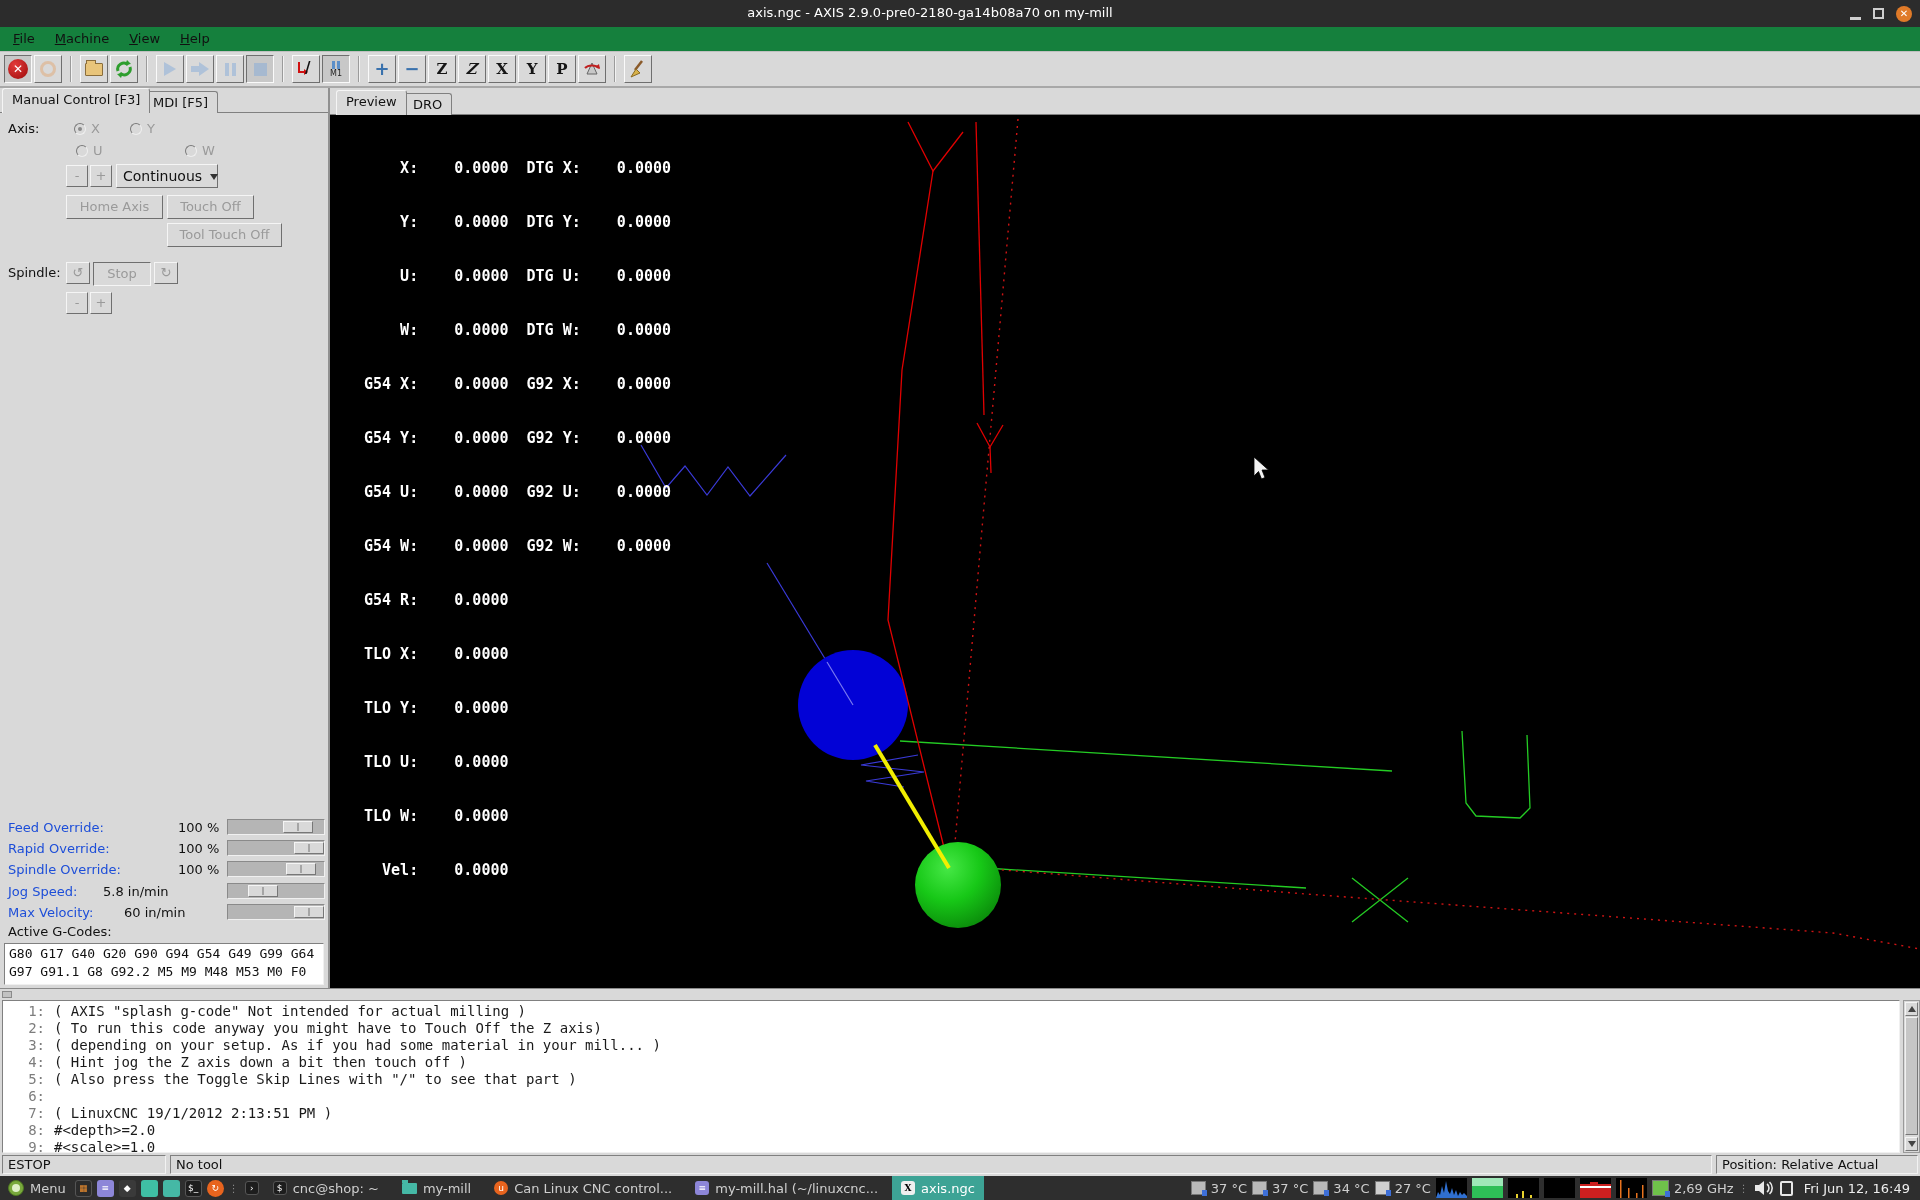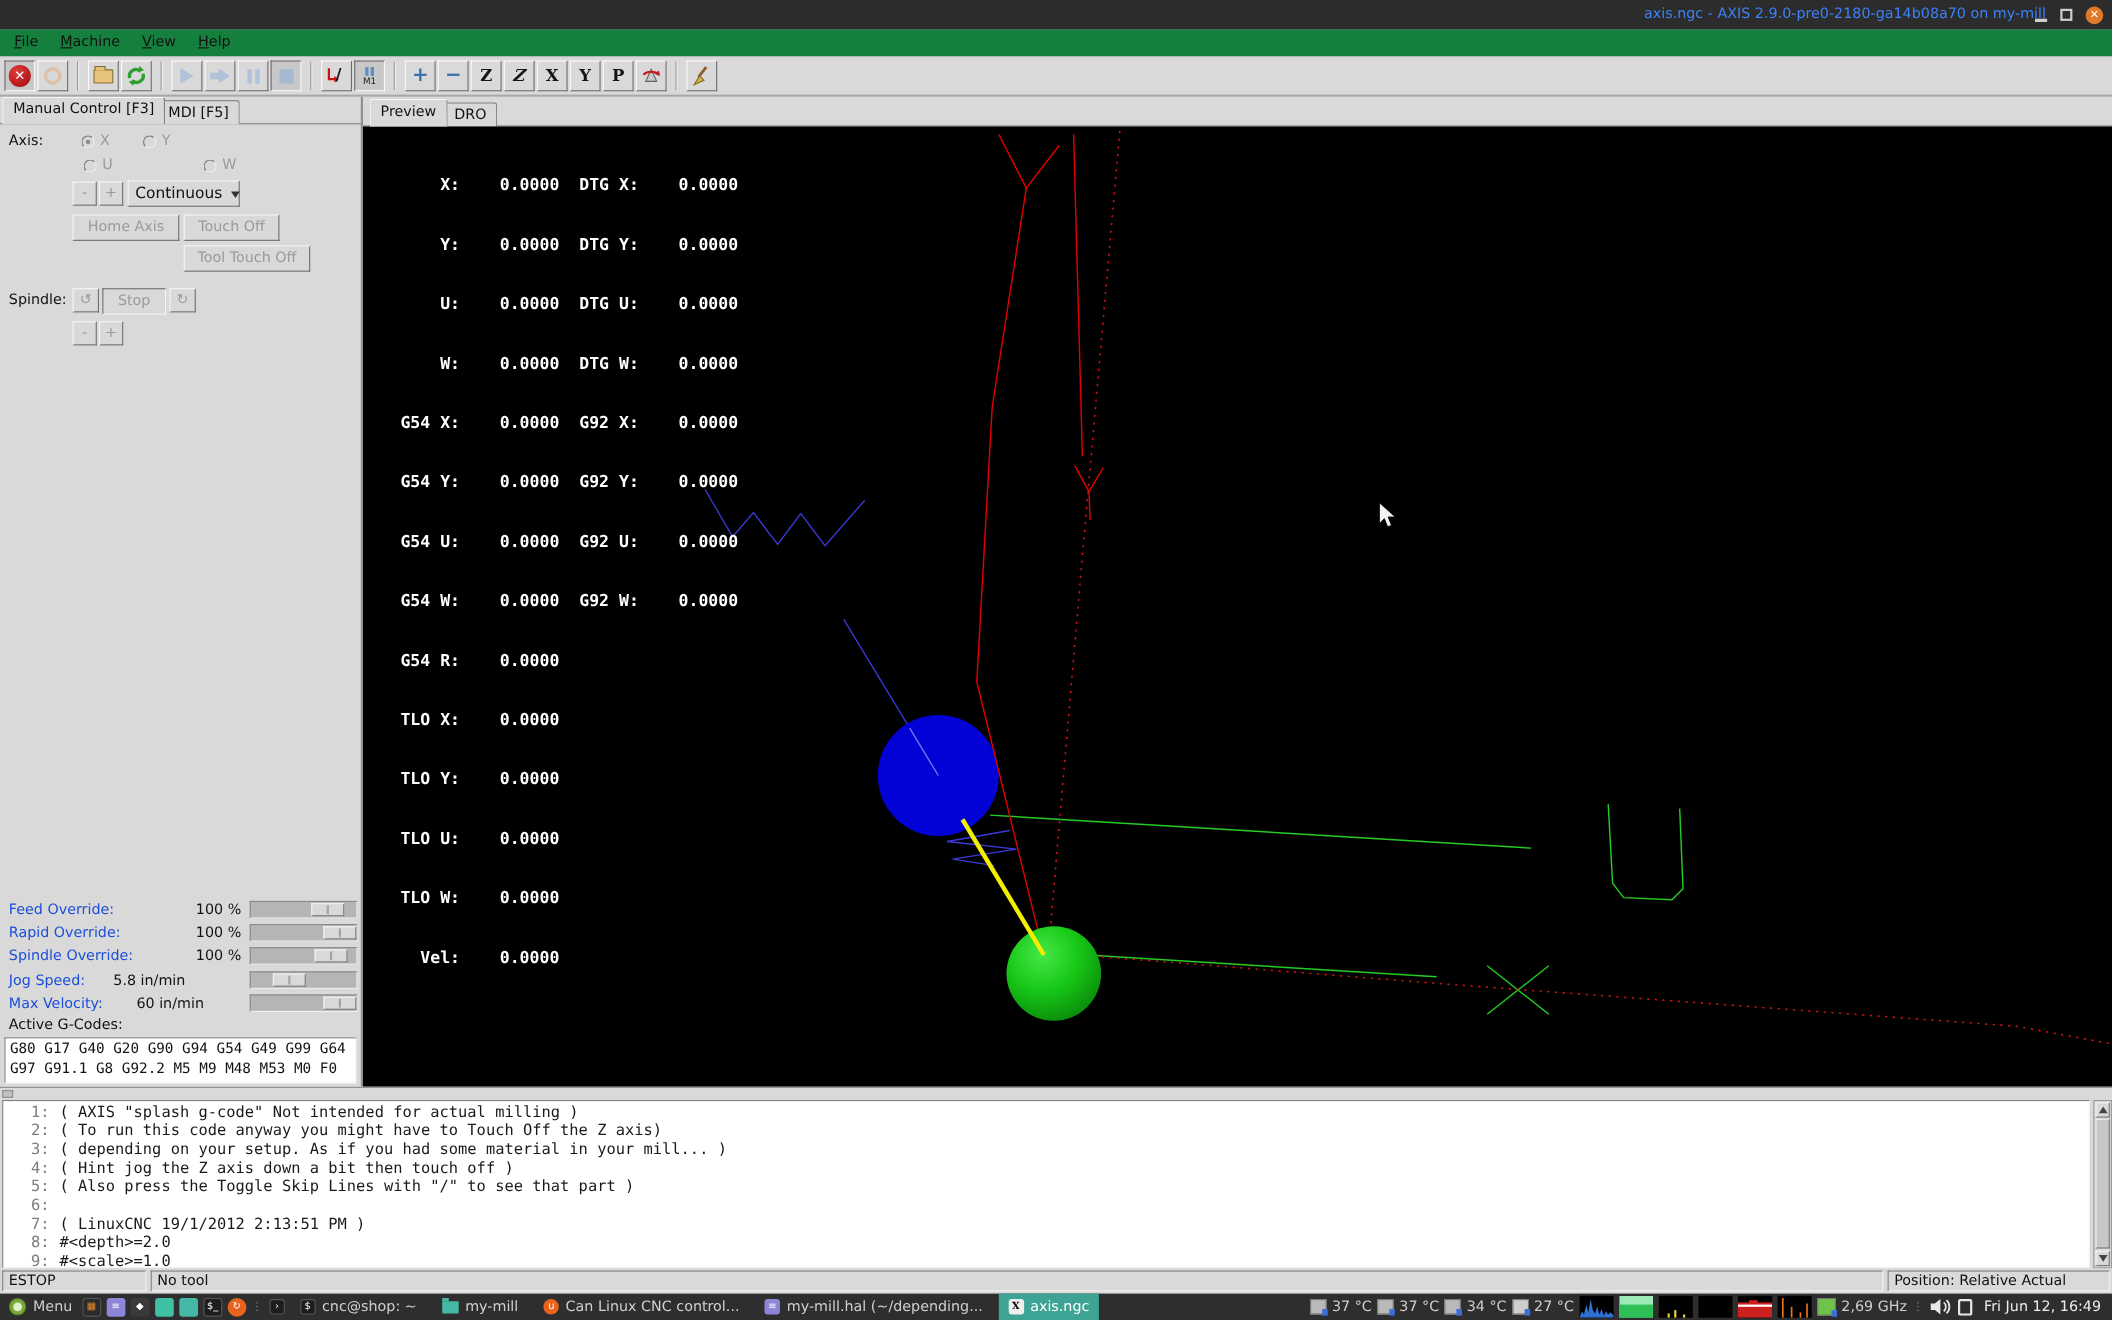--- a/index.html
+++ b/index.html
@@ -1,21 +1,21 @@
 <!DOCTYPE html>
 <html><head>
 <meta charset="utf-8">
 <style>
   *{box-sizing:border-box;margin:0;padding:0}
   html,body{width:1920px;height:1200px;overflow:hidden;background:#000;font-family:"DejaVu Sans",sans-serif}
   #root{position:absolute;inset:0;width:1920px;height:1200px;background:#d9d9d9}
 
   
   .titlebar{position:absolute;left:0;top:0;width:1920px;height:27px;background:#2c2c2c}
-  .title{position:absolute;left:0;right:60px;top:5px;text-align:right;color:#3b82f6;font-size:13px}
+  .title{position:absolute;left:0;right:60px;top:5px;text-align:center;color:#ffffff;font-size:13px}
   .winbtns{position:absolute;right:8px;top:0;height:27px;display:flex;gap:12px;align-items:center}
   .minb{width:11px;height:3px;background:#cfcfcf;margin-top:9px}
   .maxb{width:11px;height:11px;border:2px solid #cfcfcf}
   .closeb{width:16px;height:16px;border-radius:50%;background:#e07a28;color:#fff;font-size:10px;line-height:15px;text-align:center;font-weight:bold}
 
   
   .menubar{position:absolute;left:0;top:27px;width:1920px;height:25px;background:#15803d;border-bottom:1px solid #c0c0c0;display:flex;gap:2px;padding:2px 4px;font-size:13px;color:#111}
   .mi{display:inline-block;padding:2px 9px}
   .mi::first-letter{text-decoration:underline}
   .toolbar{position:absolute;left:0;top:52px;width:1920px;height:36px;background:#d9d9d9;border-bottom:2px solid #a8a8a8;display:flex;align-items:center;gap:2px;padding:0 4px}
@@ -380,21 +380,21 @@
     <div class="ar" style="top:1px">
         <span class="tri-u"></span>
       </div>
     <div class="thumb"></div>
     <div class="ar" style="bottom:1px">
         <span class="tri-d"></span>
       </div>
   </div>
 
   <div class="statusbar">
-    <div class="scell" style="width:131px">ESTOP</div>
+    <div class="scell" style="width:164px">ESTOP</div>
     <div class="scell" style="flex:1">No tool</div>
     <div class="scell" style="width:202px">Position: Relative Actual</div>
   </div>
 
   <div class="taskbar">
     <div style="display:flex;align-items:center;gap:6px;padding:0 4px">
       <span class="mintlogo"></span>
       <span>Menu</span>
     </div>
     <span class="appic" style="background:#2b2b2b;border:1px solid #555">
@@ -416,21 +416,21 @@
     <div class="twin">
       <span class="tfold"></span>
       <span>my-mill</span>
     </div>
     <div class="twin">
       <span class="appic" style="background:#e8641e;border-radius:50%;width:14px;height:14px">u</span>
       <span>Can Linux CNC control...</span>
     </div>
     <div class="twin">
       <span class="appic" style="background:#8d86d8;width:14px;height:14px">≡</span>
-      <span>my-mill.hal (~/depending...</span>
+      <span>my-mill.hal (~/linuxcnc...</span>
     </div>
     <div class="twin active">
       <span class="appic" style="background:#efefef;color:#000;width:14px;height:14px;font-family:'DejaVu Serif',serif;font-weight:bold">X</span>
       <span>axis.ngc</span>
     </div>
 
     <div class="tray">
       <span class="chip"></span>
       <span>37 °C</span>
       <span class="chip"></span>

